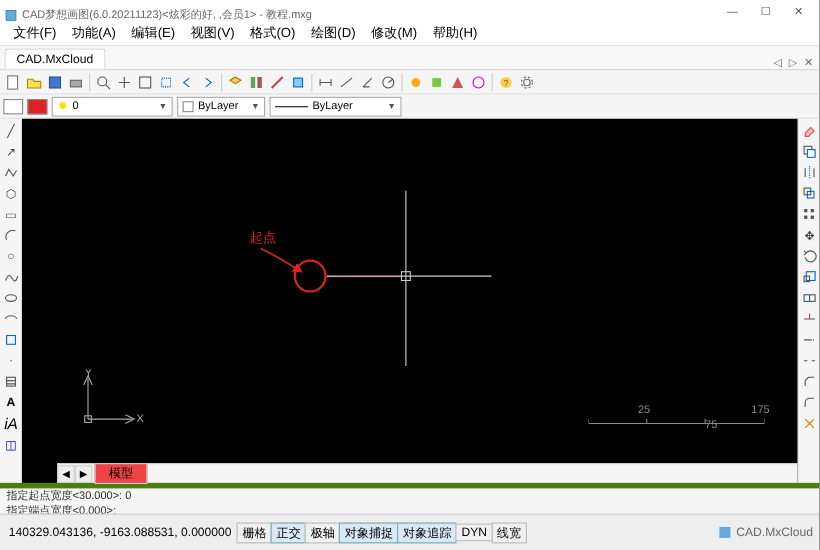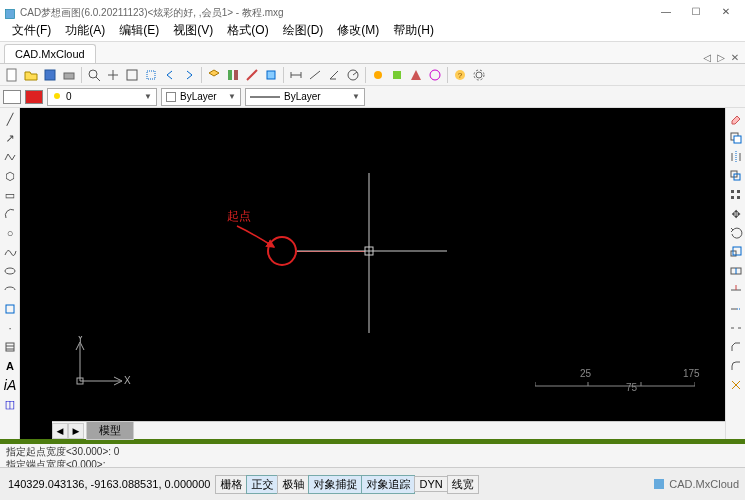--- a/index.html
+++ b/index.html
@@ -34,21 +34,21 @@
 .ucs polyline, .ucs line { stroke: #aaa; stroke-width: 1; fill: none; }
 .ucs text { fill: #aaa; font-size: 10px; }
 .annot { position: absolute; color: #d22; font-size: 12px; }
 .annot.circle { border: 2px solid #d22; border-radius: 50%; }
 .cursor-cross line { stroke: #ccc; stroke-width: 1; }
 .guideline { position: absolute; background: #d22; height: 1px; }
 .scale-bar { position: absolute; right: 30px; bottom: 25px; color: #888; font-size: 10px; }
 .canvas-bottom { height: 18px; background: #f5f5f5; display: flex; align-items: center; border-top: 1px solid #ccc; }
 .canvas-bottom .scroll-arrows { display: flex; gap: 0; }
 .sa { width: 16px; height: 16px; display: flex; align-items: center; justify-content: center; border: 1px solid #ccc; background: #eee; font-size: 9px; cursor: default; }
-.model-tab { padding: 1px 12px; border: 1px solid #ccc; background: #a3a3a3; font-size: 11px; margin-left: 2px; }
+.model-tab { padding: 1px 12px; border: 1px solid #ccc; background: #ef4444; font-size: 11px; margin-left: 2px; }
 .cmdarea { height: 28px; background: #f5f5f5; border-top: 5px solid #4d7c0f; padding: 1px 6px; font-size: 10px; color: #333; line-height: 13px; }
 .statusbar { height: 18px; background: #eee; border-top: 1px solid #ccc; display: flex; align-items: center; font-size: 11px; padding: 16px 2px; gap: 0; }
 .coords { padding: 0 6px; white-space: nowrap; }
 .stbtn { padding: 1px 4px; border: 1px solid #bbb; background: #f0f0f0; cursor: default; margin-left: -1px; }
 .stbtn.on { background: #d8e8f8; border-color: #7aa; }
 .stlink { color: #06c; text-decoration: underline; padding: 0 4px; cursor: pointer; }
 .status-right { margin-left: auto; display: flex; align-items: center; gap: 4px; color: #666; padding-right: 4px; }
 </style>
 </head>
 <body>
@@ -323,21 +323,21 @@
       </svg>
       <div class="scale-bar">
         <svg width="160" height="20">
             <line x1="0" y1="12" x2="160" y2="12" stroke="#888"></line>
             <line x1="0" y1="8" x2="0" y2="12" stroke="#888"></line>
             <line x1="53" y1="8" x2="53" y2="12" stroke="#888"></line>
             <line x1="106" y1="8" x2="106" y2="12" stroke="#888"></line>
             <line x1="160" y1="8" x2="160" y2="12" stroke="#888"></line>
           </svg>
         <div style="position:absolute;top:-6px;left:45px">25</div>
-        <div style="position:absolute;top:8px;left:91px">75</div>
+        <div style="position:absolute;top:8px;left:106px">75</div>
         <div style="position:absolute;top:-6px;left:148px">175</div>
       </div>
     </div>
     <div class="canvas-bottom">
       <div class="scroll-arrows">
         <div class="sa">◀</div>
         <div class="sa">▶</div>
       </div>
       <div class="model-tab">模型</div>
     </div>

